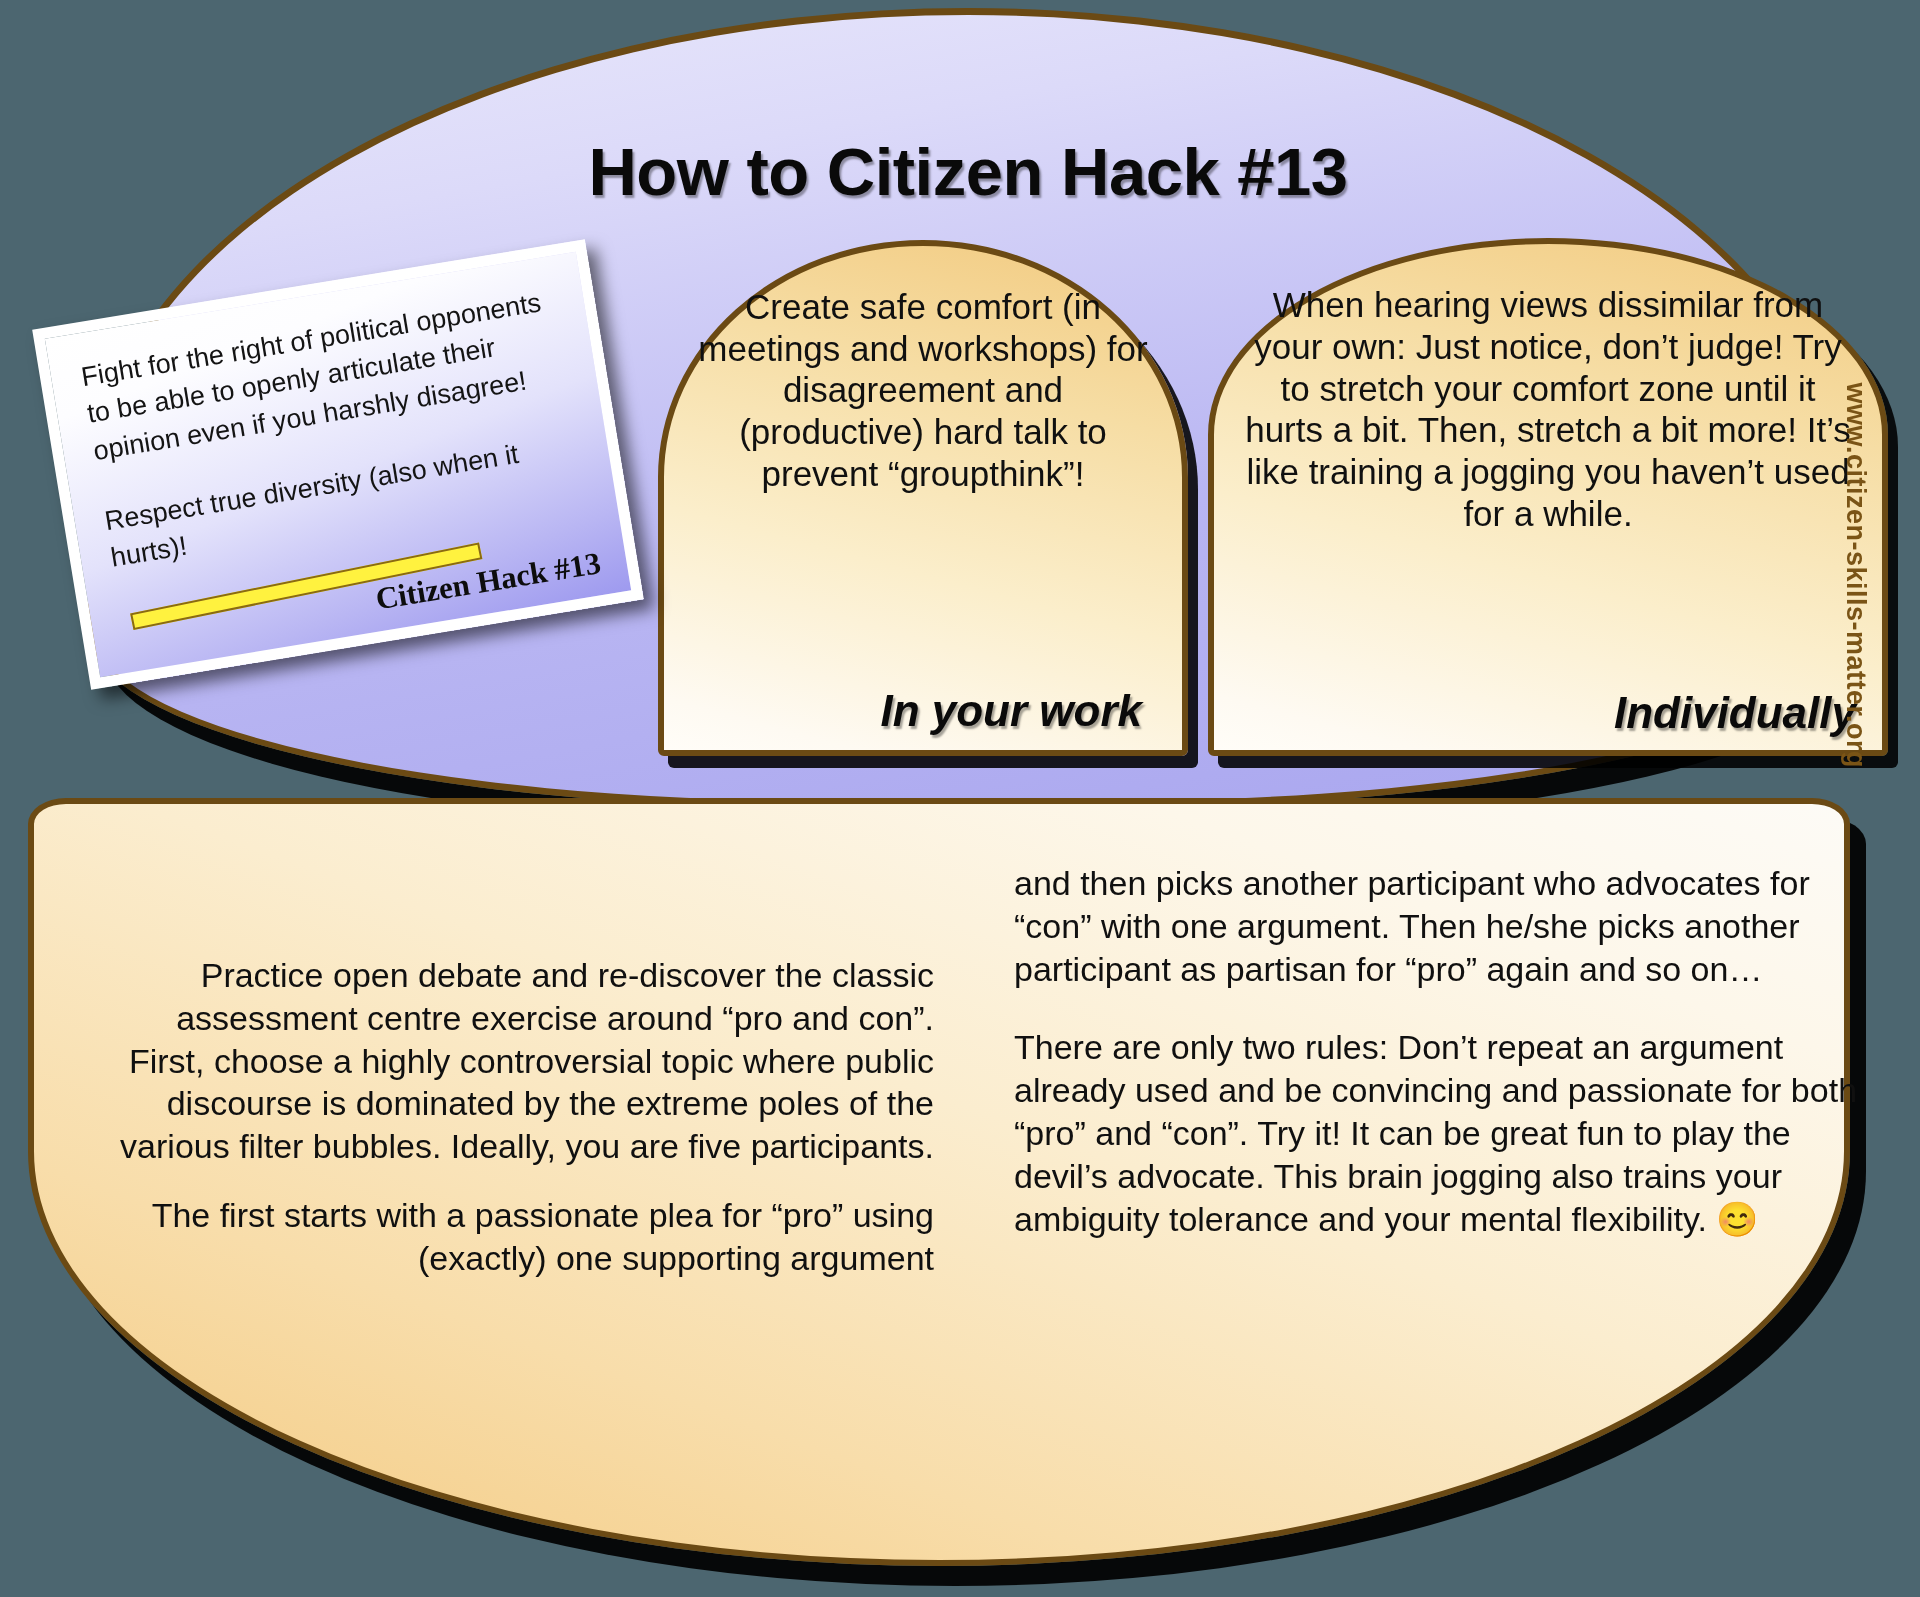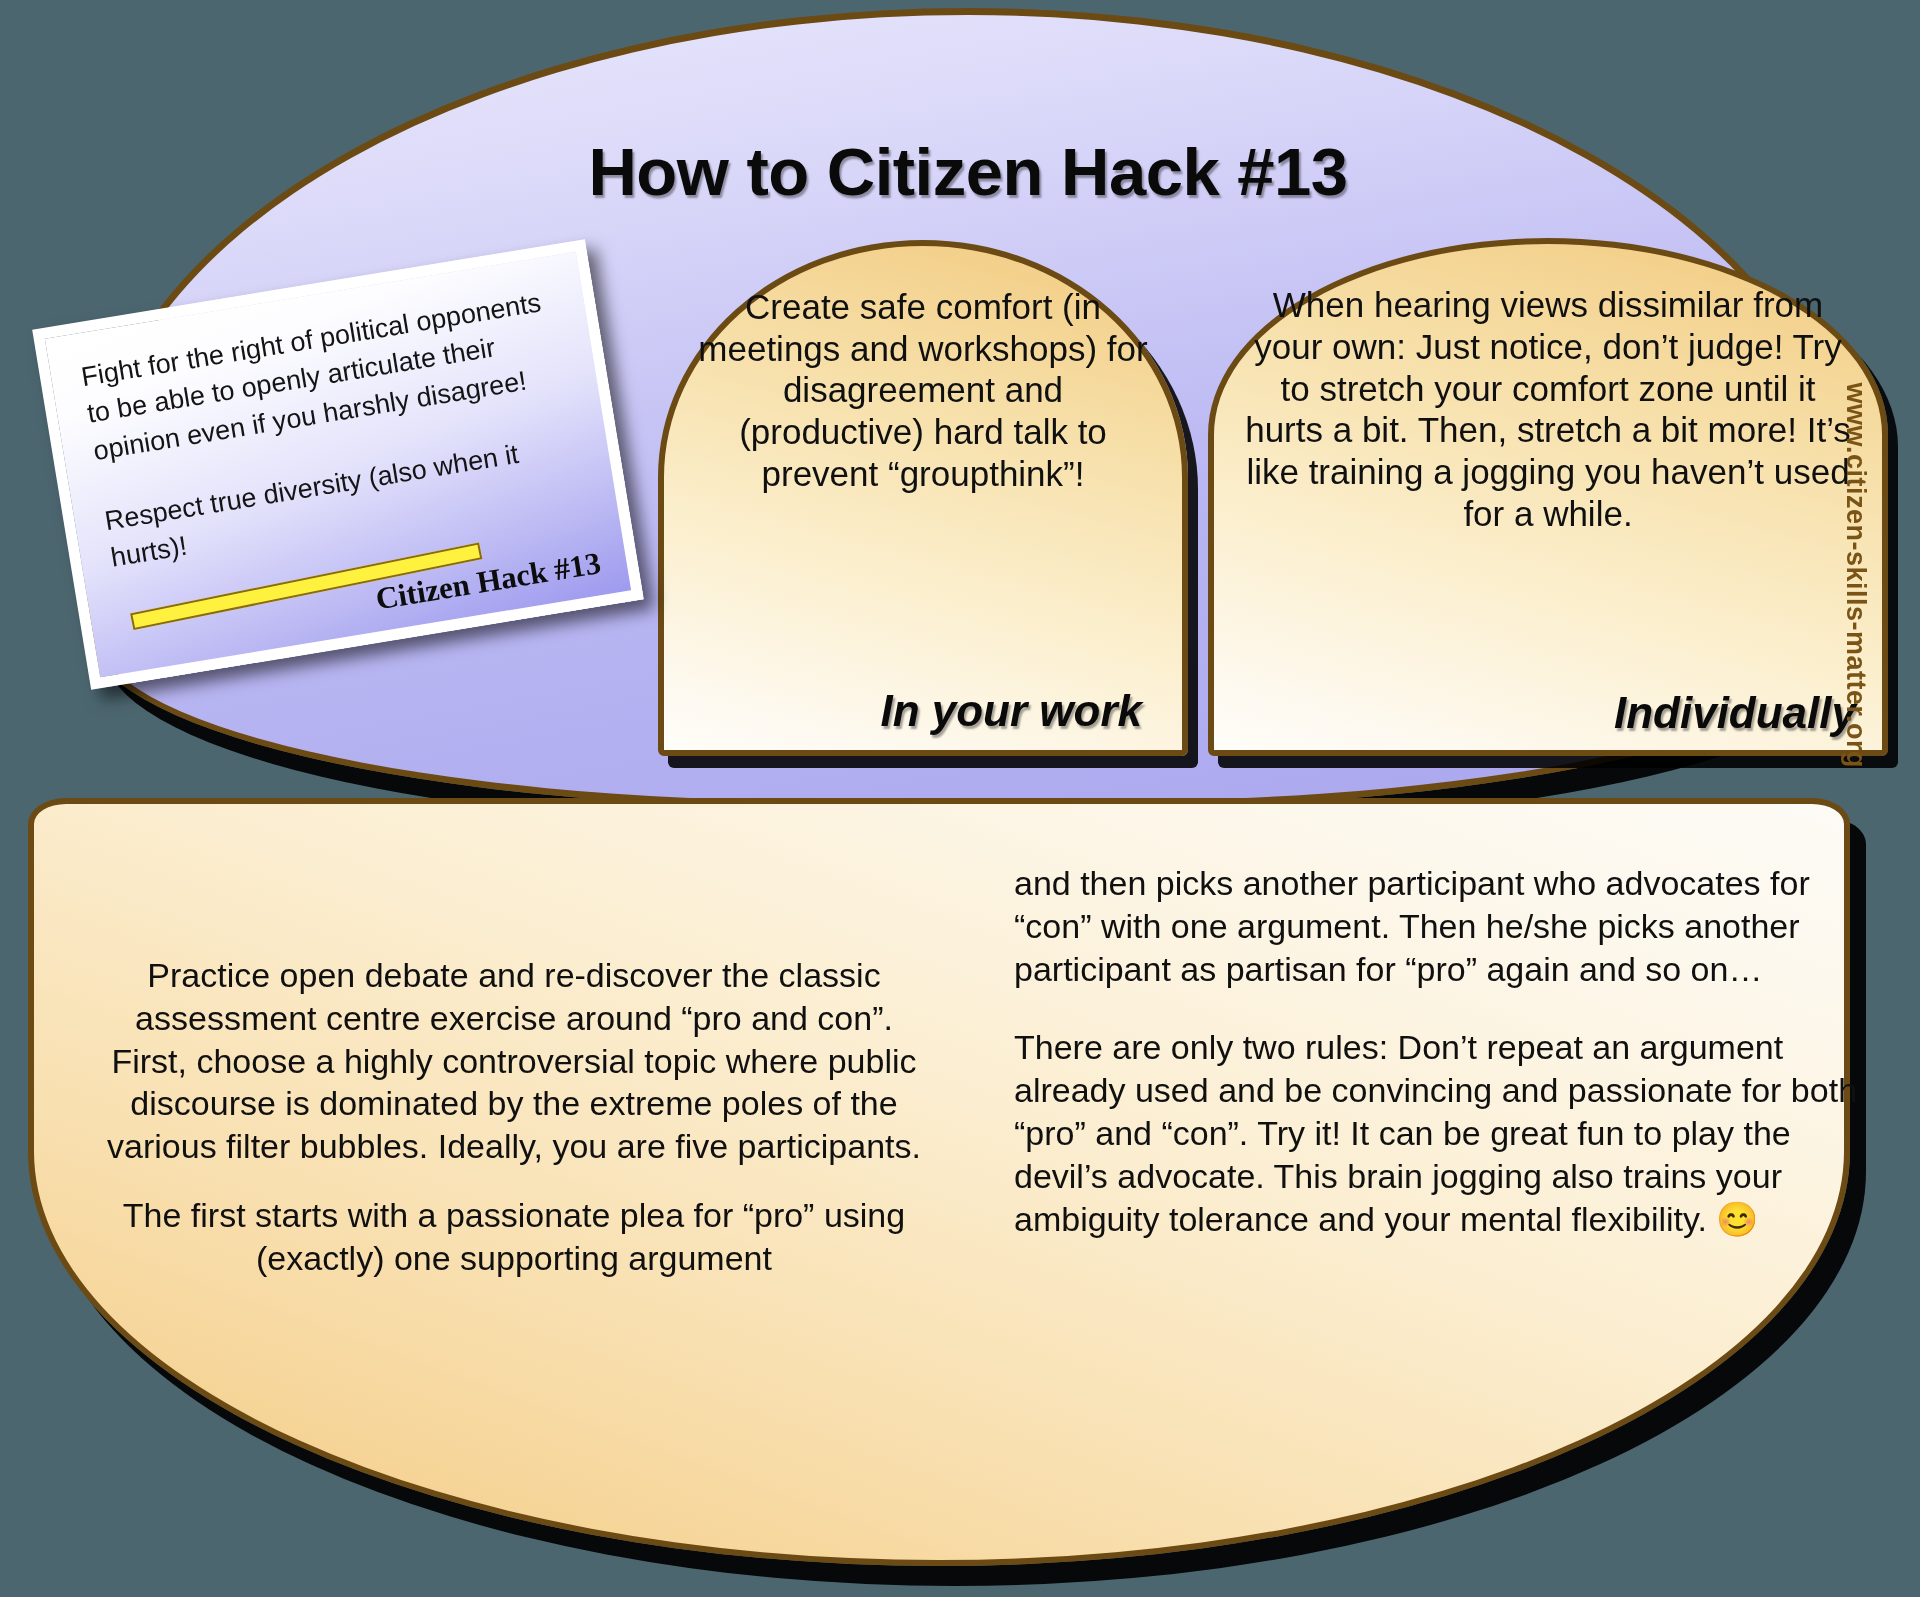--- a/index.html
+++ b/index.html
@@ -122,21 +122,21 @@
     font-style: italic;
     color: #0a0a0a;
     text-shadow: 2px 3px 2px rgba(0,0,0,0.35);
   }
 
   .col-left {
     position: absolute;
     left: 60px;
     top: 150px;
     width: 840px;
-    text-align: center;
+    text-align: right;
     font-size: 34px;
     line-height: 1.26;
     color: #101010;
   }
 
   .col-left p + p { margin-top: 26px; }
 
   .col-right {
     position: absolute;
     left: 980px;

